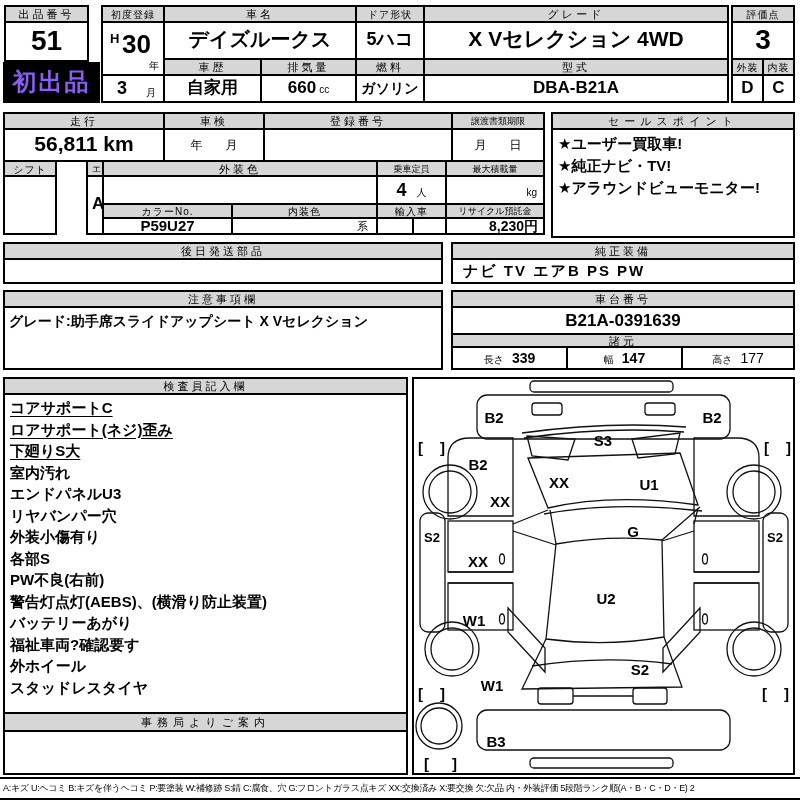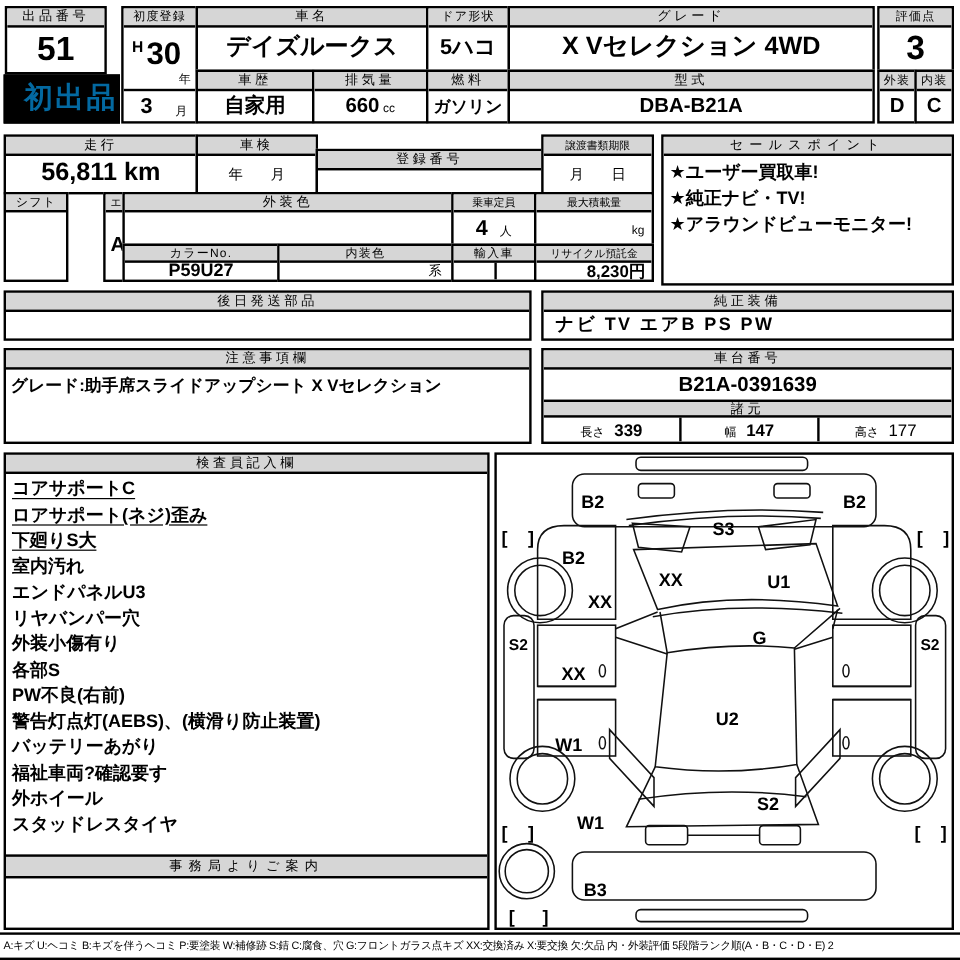--- a/index.html
+++ b/index.html
@@ -3,21 +3,21 @@
 <meta charset="utf-8">
 <style>
   html,body{margin:0;padding:0;background:#fff;}
   body{width:800px;height:800px;position:relative;font-family:"Liberation Sans","DejaVu Sans",sans-serif;color:#000;}
   .c{position:absolute;border:2px solid #000;background:#fff;box-sizing:border-box;overflow:hidden;}
   .hd{background:#d6d6d6;border-bottom:2px solid #000;text-align:center;font-size:11px;letter-spacing:3px;height:16px;line-height:15px;overflow:hidden;white-space:nowrap;box-sizing:border-box;}
   .hd.sm{font-size:10px;letter-spacing:1px;}
   .hd.xs{font-size:9px;letter-spacing:0;}
   .vl{text-align:center;font-weight:bold;white-space:nowrap;}
   .flexc{display:flex;align-items:center;justify-content:center;}
-  .black{background:#000;color:#0369a1;text-align:right;}
+  .black{background:#000;color:#8b5cf6;}
   .u{text-decoration:underline;text-underline-offset:3px;}
   .list div{font-size:15px;font-weight:bold;line-height:21.5px;white-space:nowrap;}
   svg text{font-family:"Liberation Sans","DejaVu Sans",sans-serif;}
 </style>
 </head>
 <body>
 
 <div class="c" style="left:4px;top:5px;width:85px;height:57px;">
   <div class="hd">出品番号</div>
   <div class="vl" style="font-size:28px;line-height:36px;">51</div>
@@ -88,21 +88,21 @@
   <div class="hd">走行</div>
   <div class="vl" style="font-size:21px;line-height:28px;">56,811 km</div>
 </div>
 <div class="c" style="left:163px;top:112px;width:102px;height:50px;">
   <div class="hd">車検</div>
   <div style="display:flex;justify-content:space-around;align-items:flex-end;height:24px;font-size:12px;padding:0 14px 3px 14px;">
     <span>年</span>
     <span>月</span>
   </div>
 </div>
-<div class="c" style="left:263px;top:112px;width:190px;height:50px;margin-top:12px;">
+<div class="c" style="left:263px;top:112px;width:190px;height:50px;">
   <div class="hd">登録番号</div>
   <div class="vl"></div>
 </div>
 <div class="c" style="left:451px;top:112px;width:94px;height:50px;">
   <div class="hd xs">譲渡書類期限</div>
   <div style="display:flex;justify-content:space-around;align-items:flex-end;height:24px;font-size:12px;padding:0 10px 3px 10px;">
     <span>月</span>
     <span>日</span>
   </div>
 </div>

